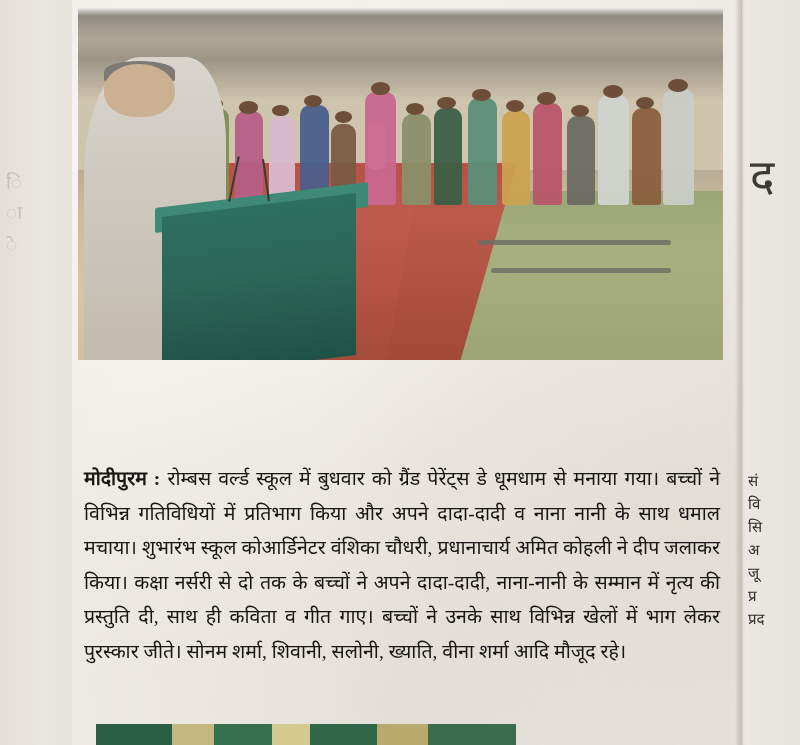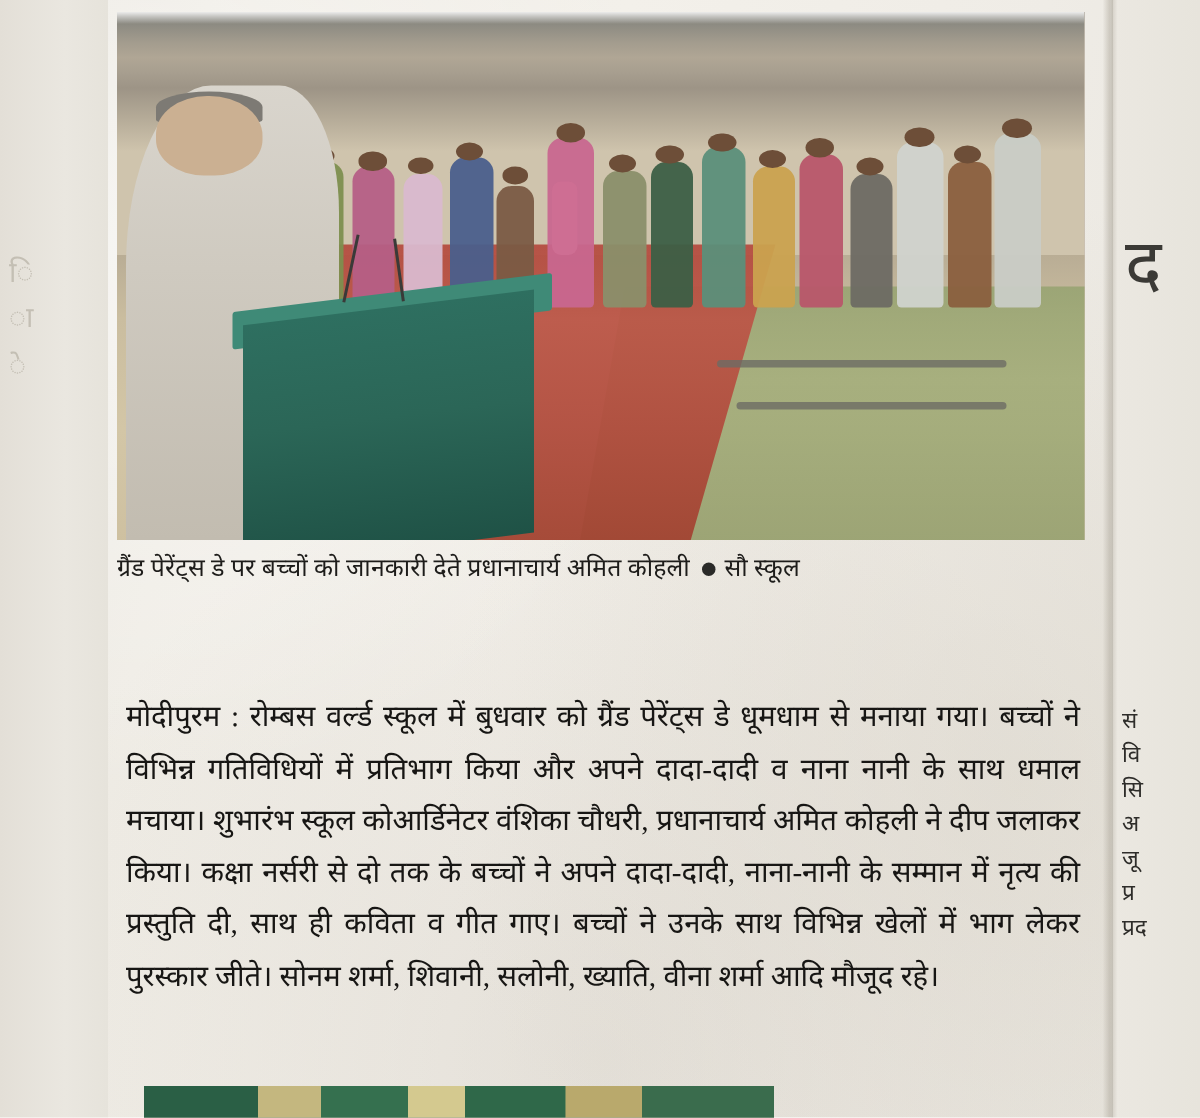--- a/index.html
+++ b/index.html
@@ -249,21 +249,21 @@
     left: 84px; top: 462px;
     width: 636px;
     font-family: "Liberation Serif", serif;
     font-size: 19.5px;
     line-height: 34.5px;
     color: #171614;
     text-align: justify;
     text-justify: inter-word;
   }
   .dateline {
-    font-weight: normal;
+    font-weight: bold;
   }
 
   
   .bottom-photo {
     position: absolute;
     left: 96px; top: 724px;
     width: 420px; height: 30px;
     background: linear-gradient(180deg,#2f6b4f 0%, #3c7a59 40%, #55502f 100%);
     overflow: hidden;
   }
@@ -361,23 +361,20 @@
       <div class="speaker-hair"></div>
       <div class="speaker-head"></div>
       <div class="podium-top"></div>
       <div class="podium"></div>
       <div class="mic"></div>
       <div class="mic2"></div>
     </div>
     <div class="scan-edge-top"></div>
   </div>
 
-  <div class="caption">
-    <span>ग्रैंड पेरेंट्स डे पर बच्चों को जानकारी देते प्रधानाचार्य अमित कोहली</span><span class="bullet"></span><span>सौ स्कूल</span>
-  </div>
 
 
   <div class="body-text">
     <span class="dateline">मोदीपुरम :</span>
     <span>रोम्बस वर्ल्ड स्कूल में बुधवार को ग्रैंड पेरेंट्स डे धूमधाम से मनाया गया। बच्चों ने विभिन्न गतिविधियों में प्रतिभाग किया और अपने दादा-दादी व नाना नानी के साथ धमाल मचाया। शुभारंभ स्कूल कोआर्डिनेटर वंशिका चौधरी, प्रधानाचार्य अमित कोहली ने दीप जलाकर किया। कक्षा नर्सरी से दो तक के बच्चों ने अपने दादा-दादी, नाना-नानी के सम्मान में नृत्य की प्रस्तुति दी, साथ ही कविता व गीत गाए। बच्चों ने उनके साथ विभिन्न खेलों में भाग लेकर पुरस्कार जीते। सोनम शर्मा, शिवानी, सलोनी, ख्याति, वीना शर्मा आदि मौजूद रहे।</span>
   </div>
 
   <div class="bottom-photo">
     <div class="bp-block" style="left:0;width:18%;background:#2a5f45"></div>
     <div class="bp-block" style="left:18%;width:10%;background:#c4b77f"></div>

